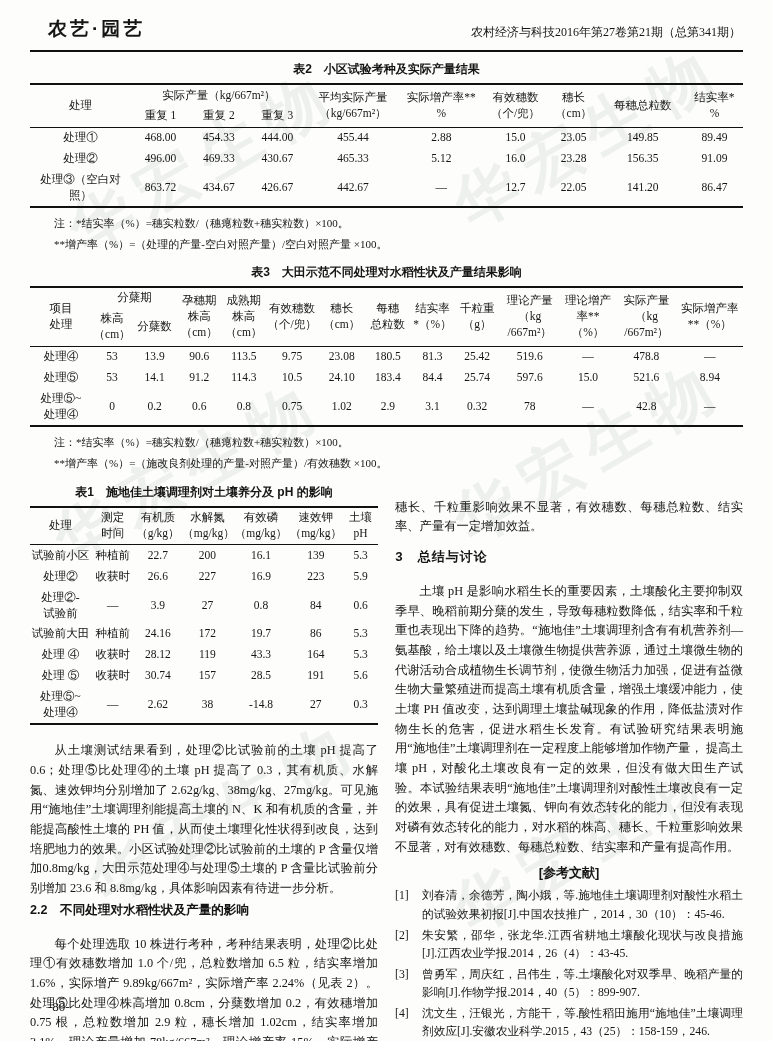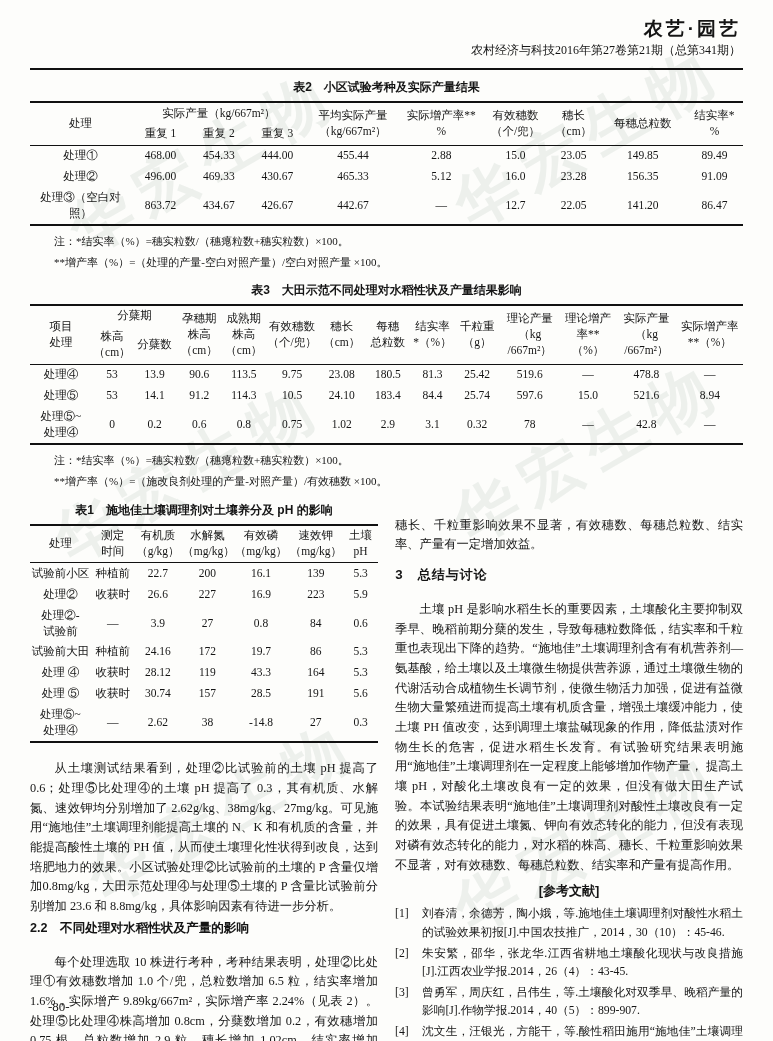--- a/index.html
+++ b/index.html
@@ -22,21 +22,20 @@
     transform: rotate(-30deg);
     white-space: nowrap;
     pointer-events: none; z-index: 0;
   }
 
   
   .pg-header {
     display: flex; justify-content: space-between; align-items: flex-end;
     padding: 4px 2px 8px 2px;
     border-bottom: 2px solid #111;
-    flex-direction: column;
   }
   .section-title {
     font-family: "Liberation Sans", "DejaVu Sans", sans-serif;
     font-size: 19px; font-weight: bold; letter-spacing: 3px; padding-left: 16px;
   }
   .journal-line { font-size: 12px; padding-bottom: 1px; }
 
   
   .tbl-title {
     text-align: center; font-weight: bold; font-size: 12px;

